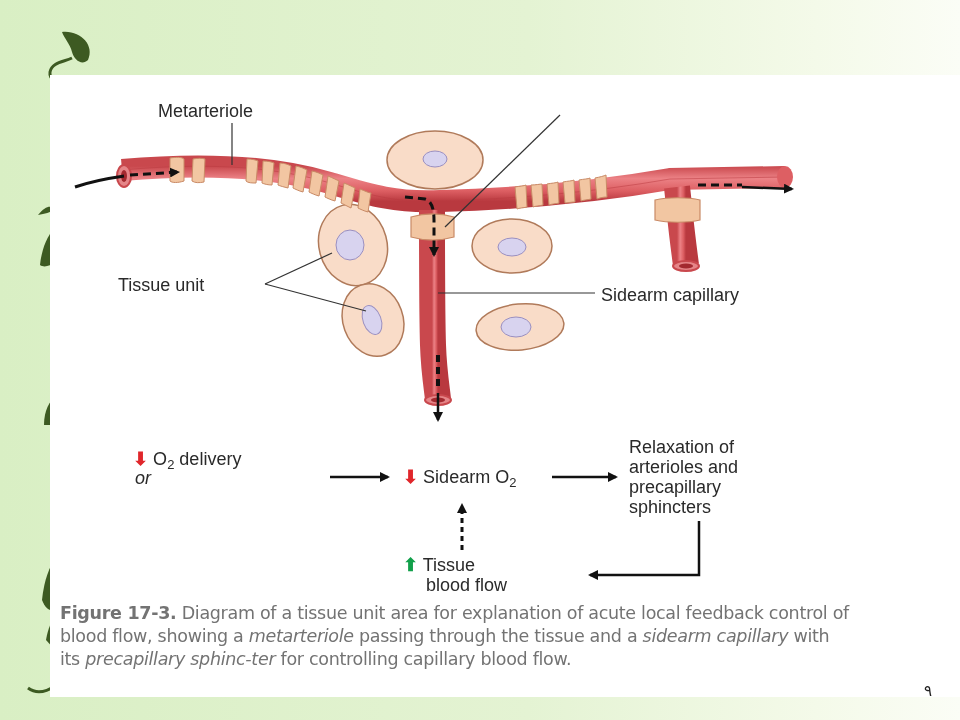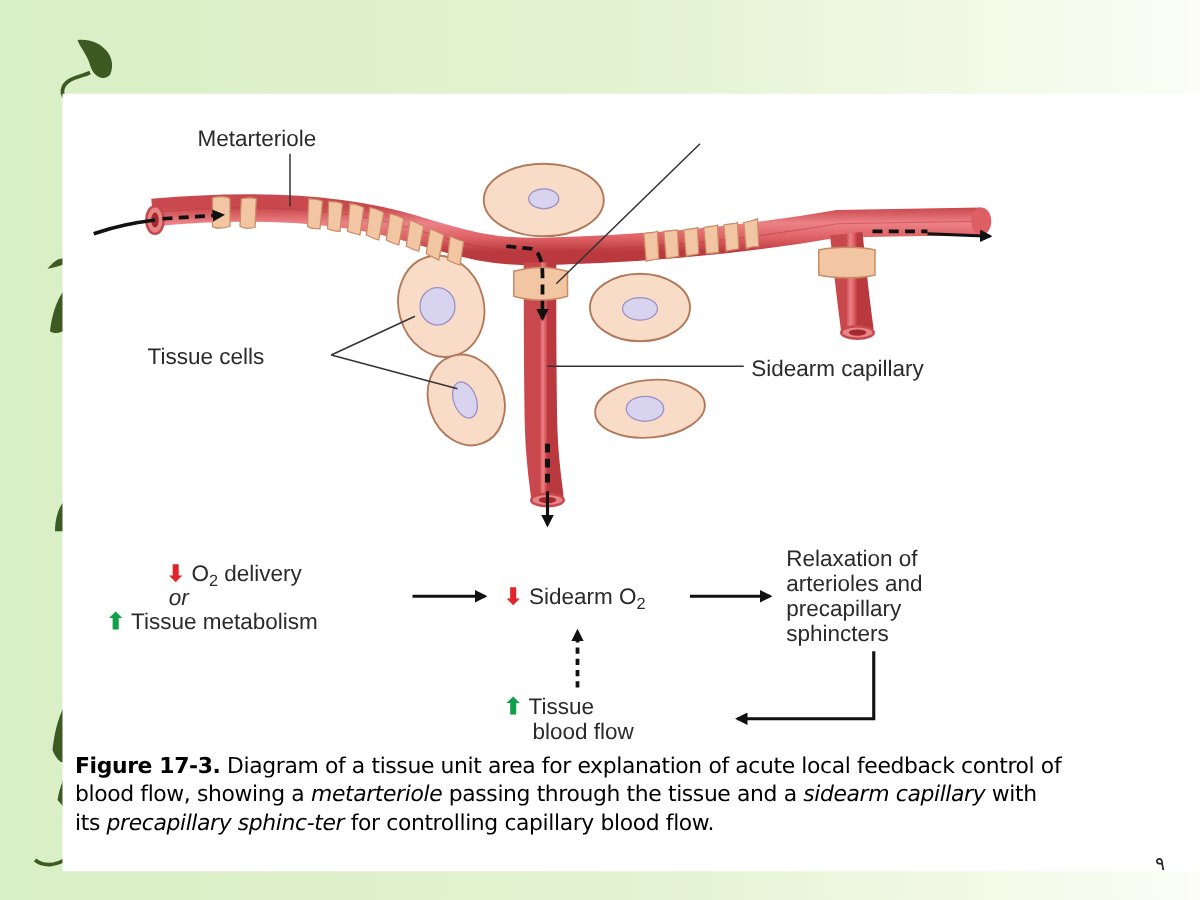--- a/index.html
+++ b/index.html
@@ -16,21 +16,21 @@
   }
   #diagram { position:absolute; left:0; top:0; width:800px; height:520px; }
   .lbl { position:absolute; font-size:18px; color:#2a2a2a; white-space:nowrap; line-height:20px; }
   .flow-text { position:absolute; font-size:18px; color:#2a2a2a; line-height:20px; white-space:nowrap; }
   .sub { font-size:13px; vertical-align:-4px; }
   .down-arrow { color:#e0262b; font-weight:bold; }
   .up-arrow { color:#11a04a; font-weight:bold; }
   #caption {
     position:absolute; left:10px; top:527px; width:790px;
     font-family: "DejaVu Sans", sans-serif;
-    font-size:17.5px; line-height:23px; color:#000000;
+    font-size:17.5px; line-height:23px; color:#737373;
     letter-spacing:-0.3px;
   }
   #caption b { font-weight:bold; }
   #page-number {
     position:absolute; left:924px; top:682px; font-size:15px; color:#222;
     font-family:"DejaVu Sans", sans-serif;
   }
 </style>
 </head>
 <body>
@@ -146,32 +146,28 @@
       <line x1="215" y1="209" x2="316" y2="236" stroke="#333" stroke-width="1.2"></line>
       <line x1="388" y1="218" x2="545" y2="218" stroke="#333" stroke-width="1.2"></line>
 
       <line x1="280" y1="402" x2="338" y2="402" stroke="#111" stroke-width="2.5" marker-end="url(#arrowHead)"></line>
       <line x1="502" y1="402" x2="566" y2="402" stroke="#111" stroke-width="2.5" marker-end="url(#arrowHead)"></line>
       <line x1="412" y1="475" x2="412" y2="430" stroke="#111" stroke-width="3" stroke-dasharray="5 4" marker-end="url(#arrowHead)"></line>
       <polyline points="649,446 649,500 540,500" fill="none" stroke="#111" stroke-width="2.5" marker-end="url(#arrowHead)"></polyline>
     </svg>
 
     <div class="lbl" style="left:108px; top:26px;">Metarteriole</div>
-    <div class="lbl" style="left:68px; top:200px;">Tissue cells</div>
+    <div class="lbl" style="left:68px; top:200px;">Tissue unit</div>
     <div class="lbl" style="left:551px; top:210px;">Sidearm capillary</div>
 
     <div class="flow-text" style="left:35px; top:374px;margin-left:48px;">
       <span class="down-arrow">⬇</span>
       <span>O</span><span class="sub">2</span><span> delivery</span>
     </div>
     <div class="flow-text" style="left:85px; top:393px;font-style:italic;">or</div>
-    <div class="flow-text" style="left:35px; top:412px;">
-      <span class="up-arrow">⬆</span>
-      <span>Tissue metabolism</span>
-    </div>
 
     <div class="flow-text" style="left:353px; top:392px;">
       <span class="down-arrow">⬇</span>
       <span>Sidearm O</span><span class="sub">2</span>
     </div>
 
     <div class="flow-text" style="left:353px; top:480px;">
       <div><span class="up-arrow">⬆</span> <span>Tissue</span></div>
       <div style="padding-left:23px;">blood flow</div>
     </div>

